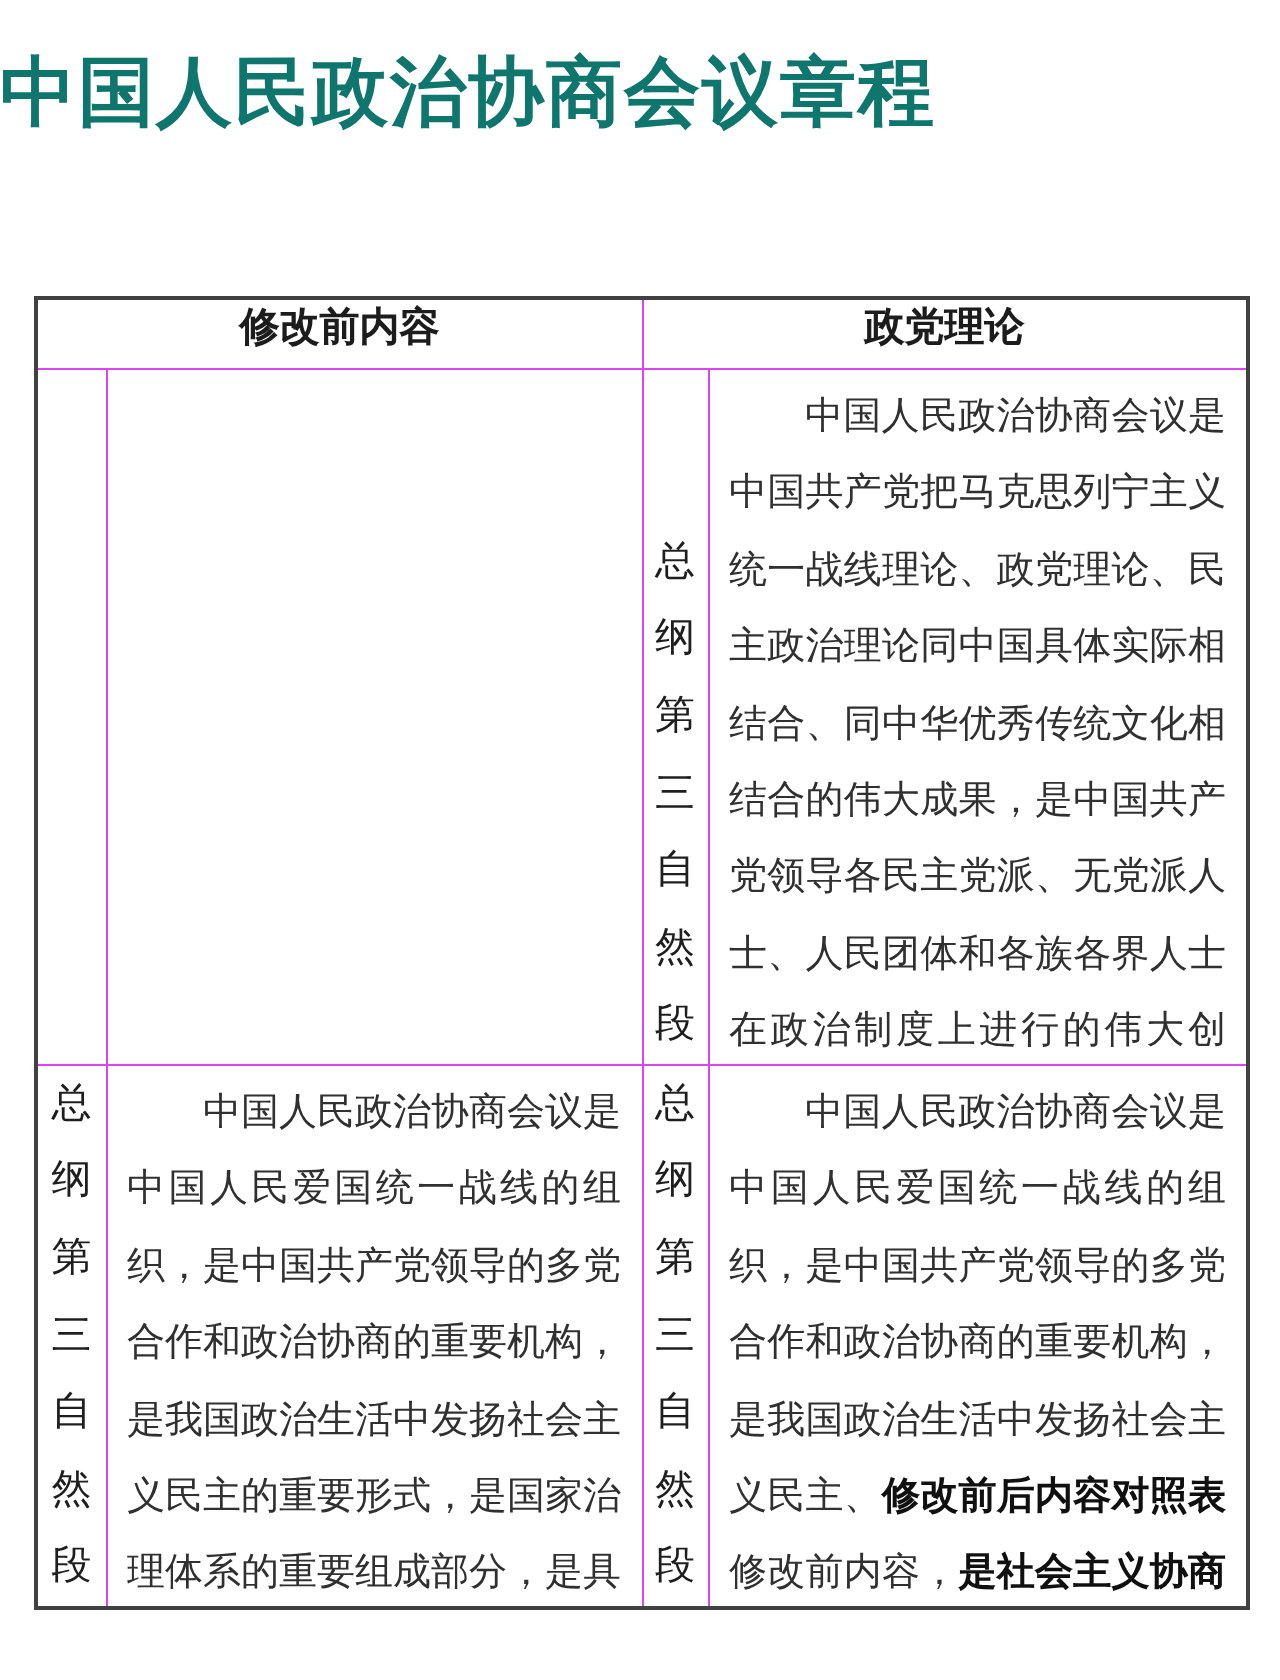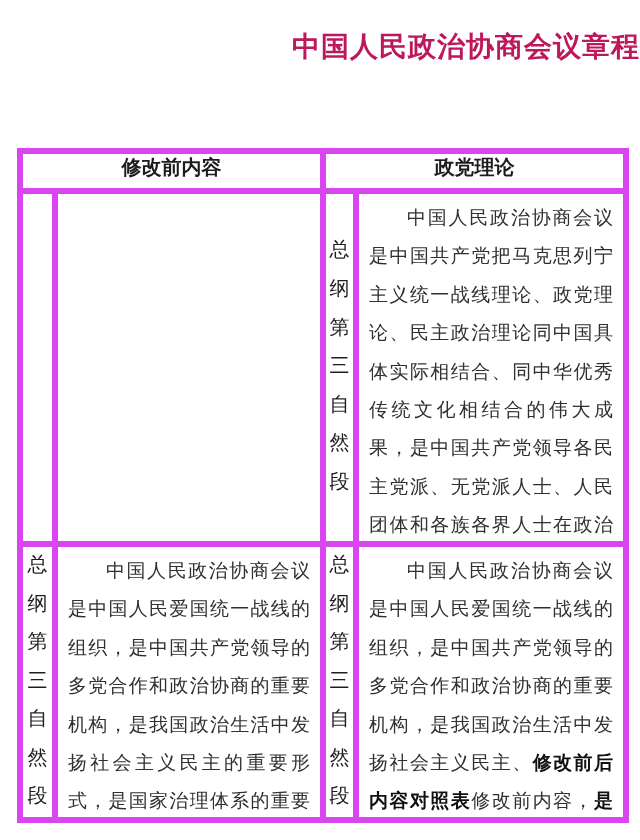--- a/index.html
+++ b/index.html
@@ -6,52 +6,52 @@
   .page{
     position:relative;
     width:640px;height:840px;
     background:#ffffff;
     overflow:hidden;
     font-family:"Liberation Serif", serif;
     color:#2e2e2e;
   }
   .doc-title{
     position:absolute;top:22px;left:0;width:640px;
-    text-align:right;
+    text-align:left;
     font-family:"Liberation Sans", sans-serif;
     font-weight:bold;
-    font-size:28px;
+    font-size:38px;
     line-height:50px;
-    color:#be185d;
+    color:#0f766e;
     letter-spacing:1px;
   }
   table.cmp{
     position:absolute;left:17px;top:148px;
     width:606px;
     border-collapse:collapse;
     table-layout:fixed;
     border:2px solid #414141;
   }
   table.cmp td{
-    border:6px solid #d946ef;
+    border:1px solid #d946ef;
     padding:0;
     vertical-align:top;
   }
   td.hdr{
     height:34px;
     text-align:center;
     vertical-align:middle;
     font-family:"Liberation Sans", sans-serif;
     font-weight:bold;
     font-size:20px;
     color:#1c1c1c;
   }
   .cell{box-sizing:border-box;overflow:hidden;}
   .cell.text{padding:5px 10px 0 10px;}
-  .cell.label{display:flex;align-items:center;justify-content:center;font-family:Liberation Mono, monospace;}
+  .cell.label{display:flex;align-items:flex-end;justify-content:center;}
   .r1 .cell{height:347px;}
   .r2 .cell{height:270px;}
   .vchars{
     width:1.15em;
     word-break:break-all;
     text-align:center;
     font-size:20px;
     line-height:38.6px;
     color:#1e1e1e;
   }

